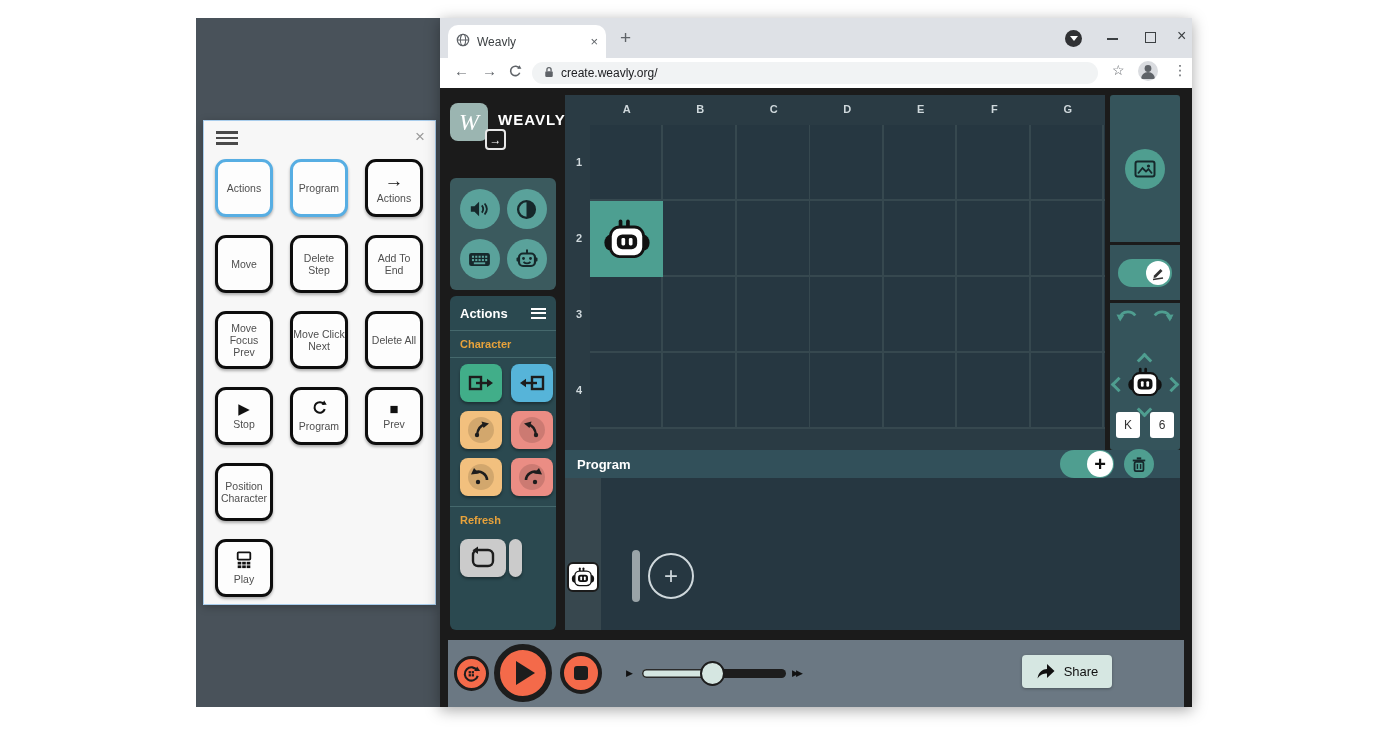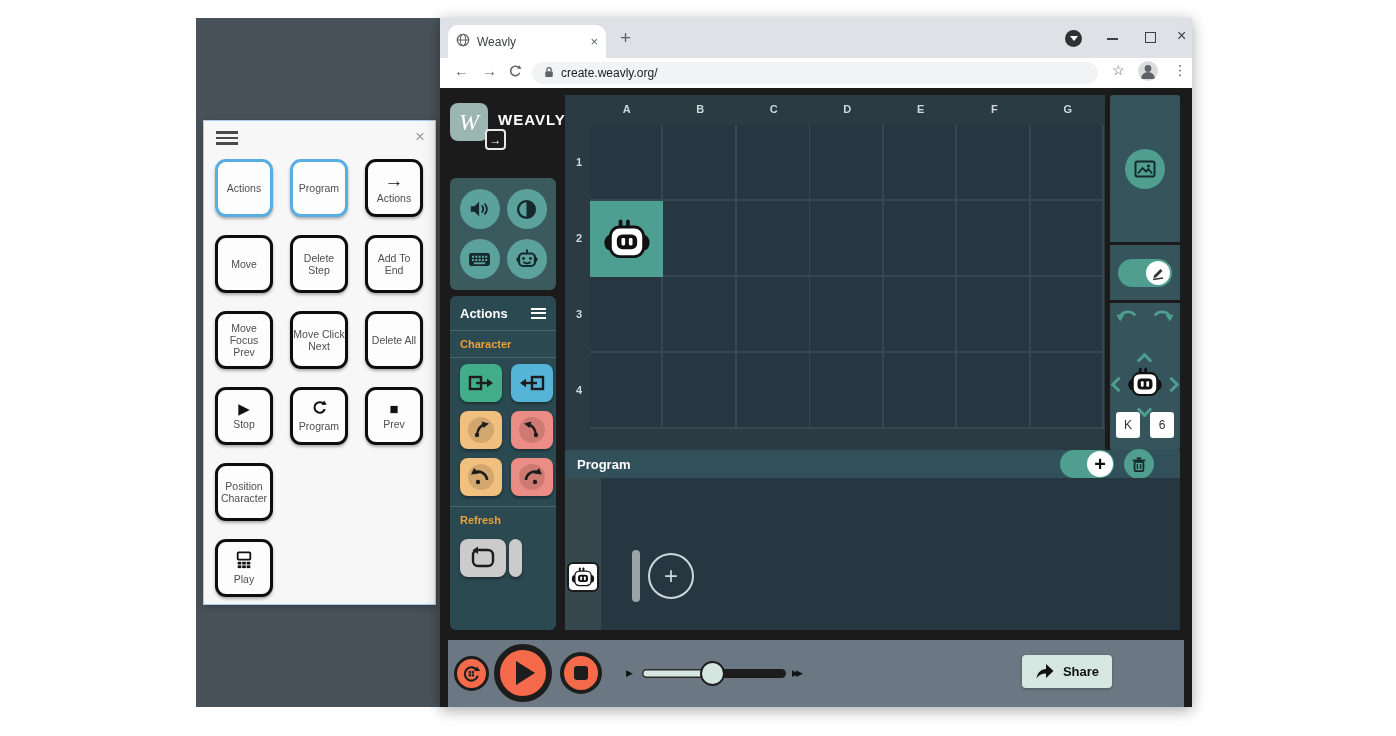--- a/index.html
+++ b/index.html
@@ -155,21 +155,21 @@
   .slider-track { position:absolute; left:194px; top:29px; width:144px; height:9px; border-radius:5px;
                   background:#1d1d1d; cursor:pointer; }
   .slider-fill { position:absolute; left:0; top:0; width:70px; height:9px; border-radius:5px 0 0 5px;
                  background:#d5e6e1; box-shadow:inset 0 0 0 1.5px #2a2a2a; }
   .slider-thumb { position:absolute; left:252px; top:21px; width:25px; height:25px; border-radius:50%;
                   background:#d5e6e1; border:2px solid #1d1d1d; cursor:grab; }
   .slider-fast { position:absolute; left:344px; top:28px; font-size:9px; letter-spacing:-3px; color:#111; }
   .share-btn { position:absolute; left:574px; top:15px; width:90px; height:33px; background:#d6e7e2;
                border-radius:4px; display:flex; align-items:center; justify-content:center; gap:8px;
                cursor:pointer; box-shadow:0 1px 3px rgba(0,0,0,.3); }
-  .share-label { font-size:13px; font-weight:bold; color:#111; }
+  .share-label { font-size:13px; font-weight:normal; color:#111; }
 </style>
 </head>
 <body>
 
 <div id="screen">
 
   <div class="left-col"></div>
 
   <div class="overlay">
     <div class="ov-head">

